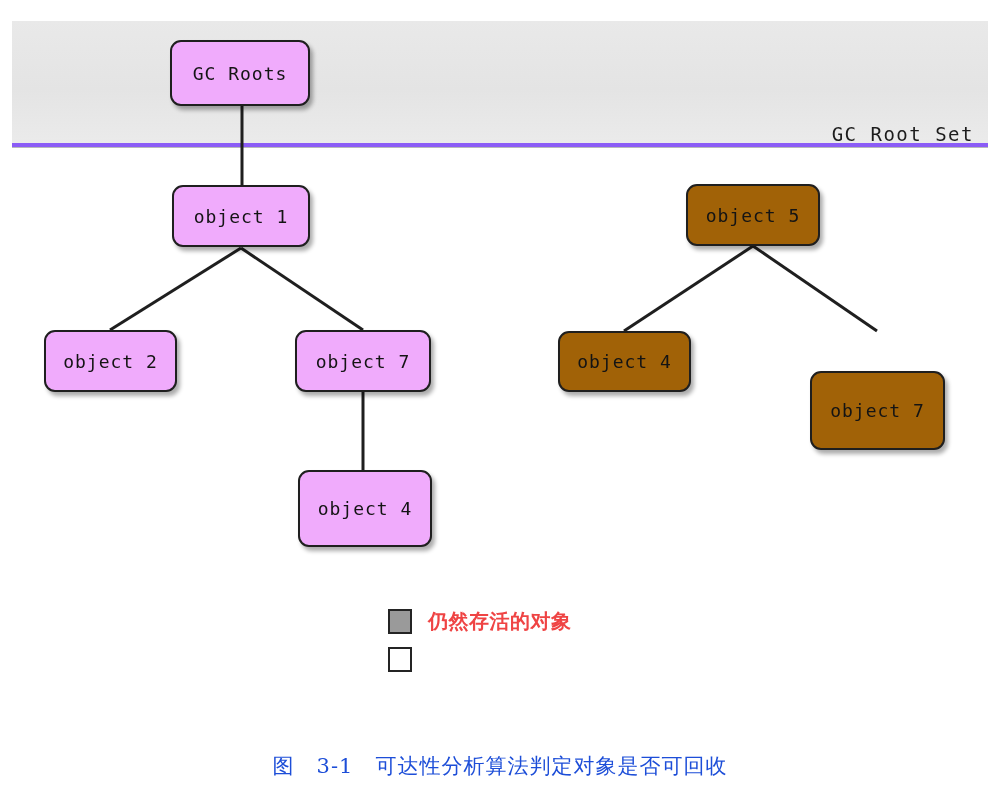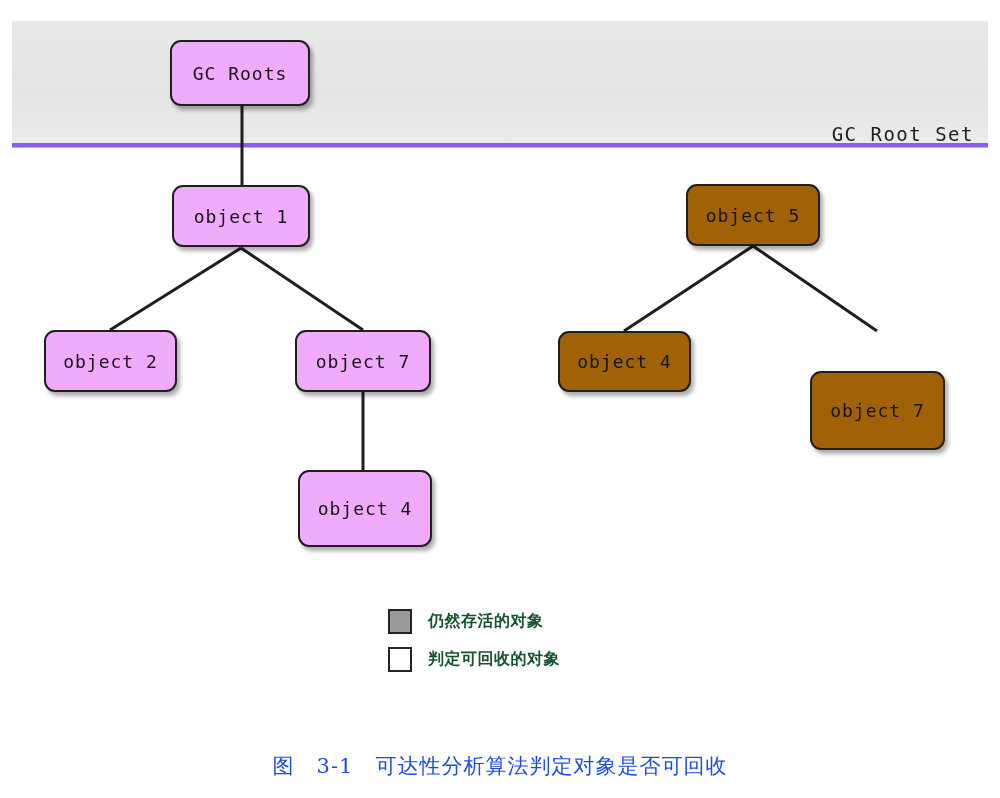--- a/index.html
+++ b/index.html
@@ -100,23 +100,23 @@
     height: 25px;
     box-sizing: border-box;
     border: 2px solid #242424;
     flex: 0 0 auto;
   }
   .legend-swatch.alive { background: #9a9a9a; }
   .legend-swatch.garbage { background: #ffffff; }
   .legend-label {
     margin-left: 16px;
     font-family: "DejaVu Sans", "Liberation Sans", sans-serif;
-    font-size: 16px;
+    font-size: 20px;
     font-weight: 700;
-    color: #14532d;
+    color: #ef4444;
     letter-spacing: 0.5px;
     white-space: nowrap;
   }
 
   
   .caption {
     position: absolute;
     left: 0;
     top: 752px;
     width: 1000px;
@@ -174,19 +174,18 @@
       </div>
     </div>
 
   <div class="legend">
       <div class="legend-row">
         <div class="legend-swatch alive"></div>
         <div class="legend-label">仍然存活的对象</div>
       </div>
       <div class="legend-row">
         <div class="legend-swatch garbage"></div>
-        <div class="legend-label">判定可回收的对象</div>
       </div>
     </div>
 
   <div class="caption">图　3-1　可达性分析算法判定对象是否可回收</div>
 
 </div>
 
 </body></html>

